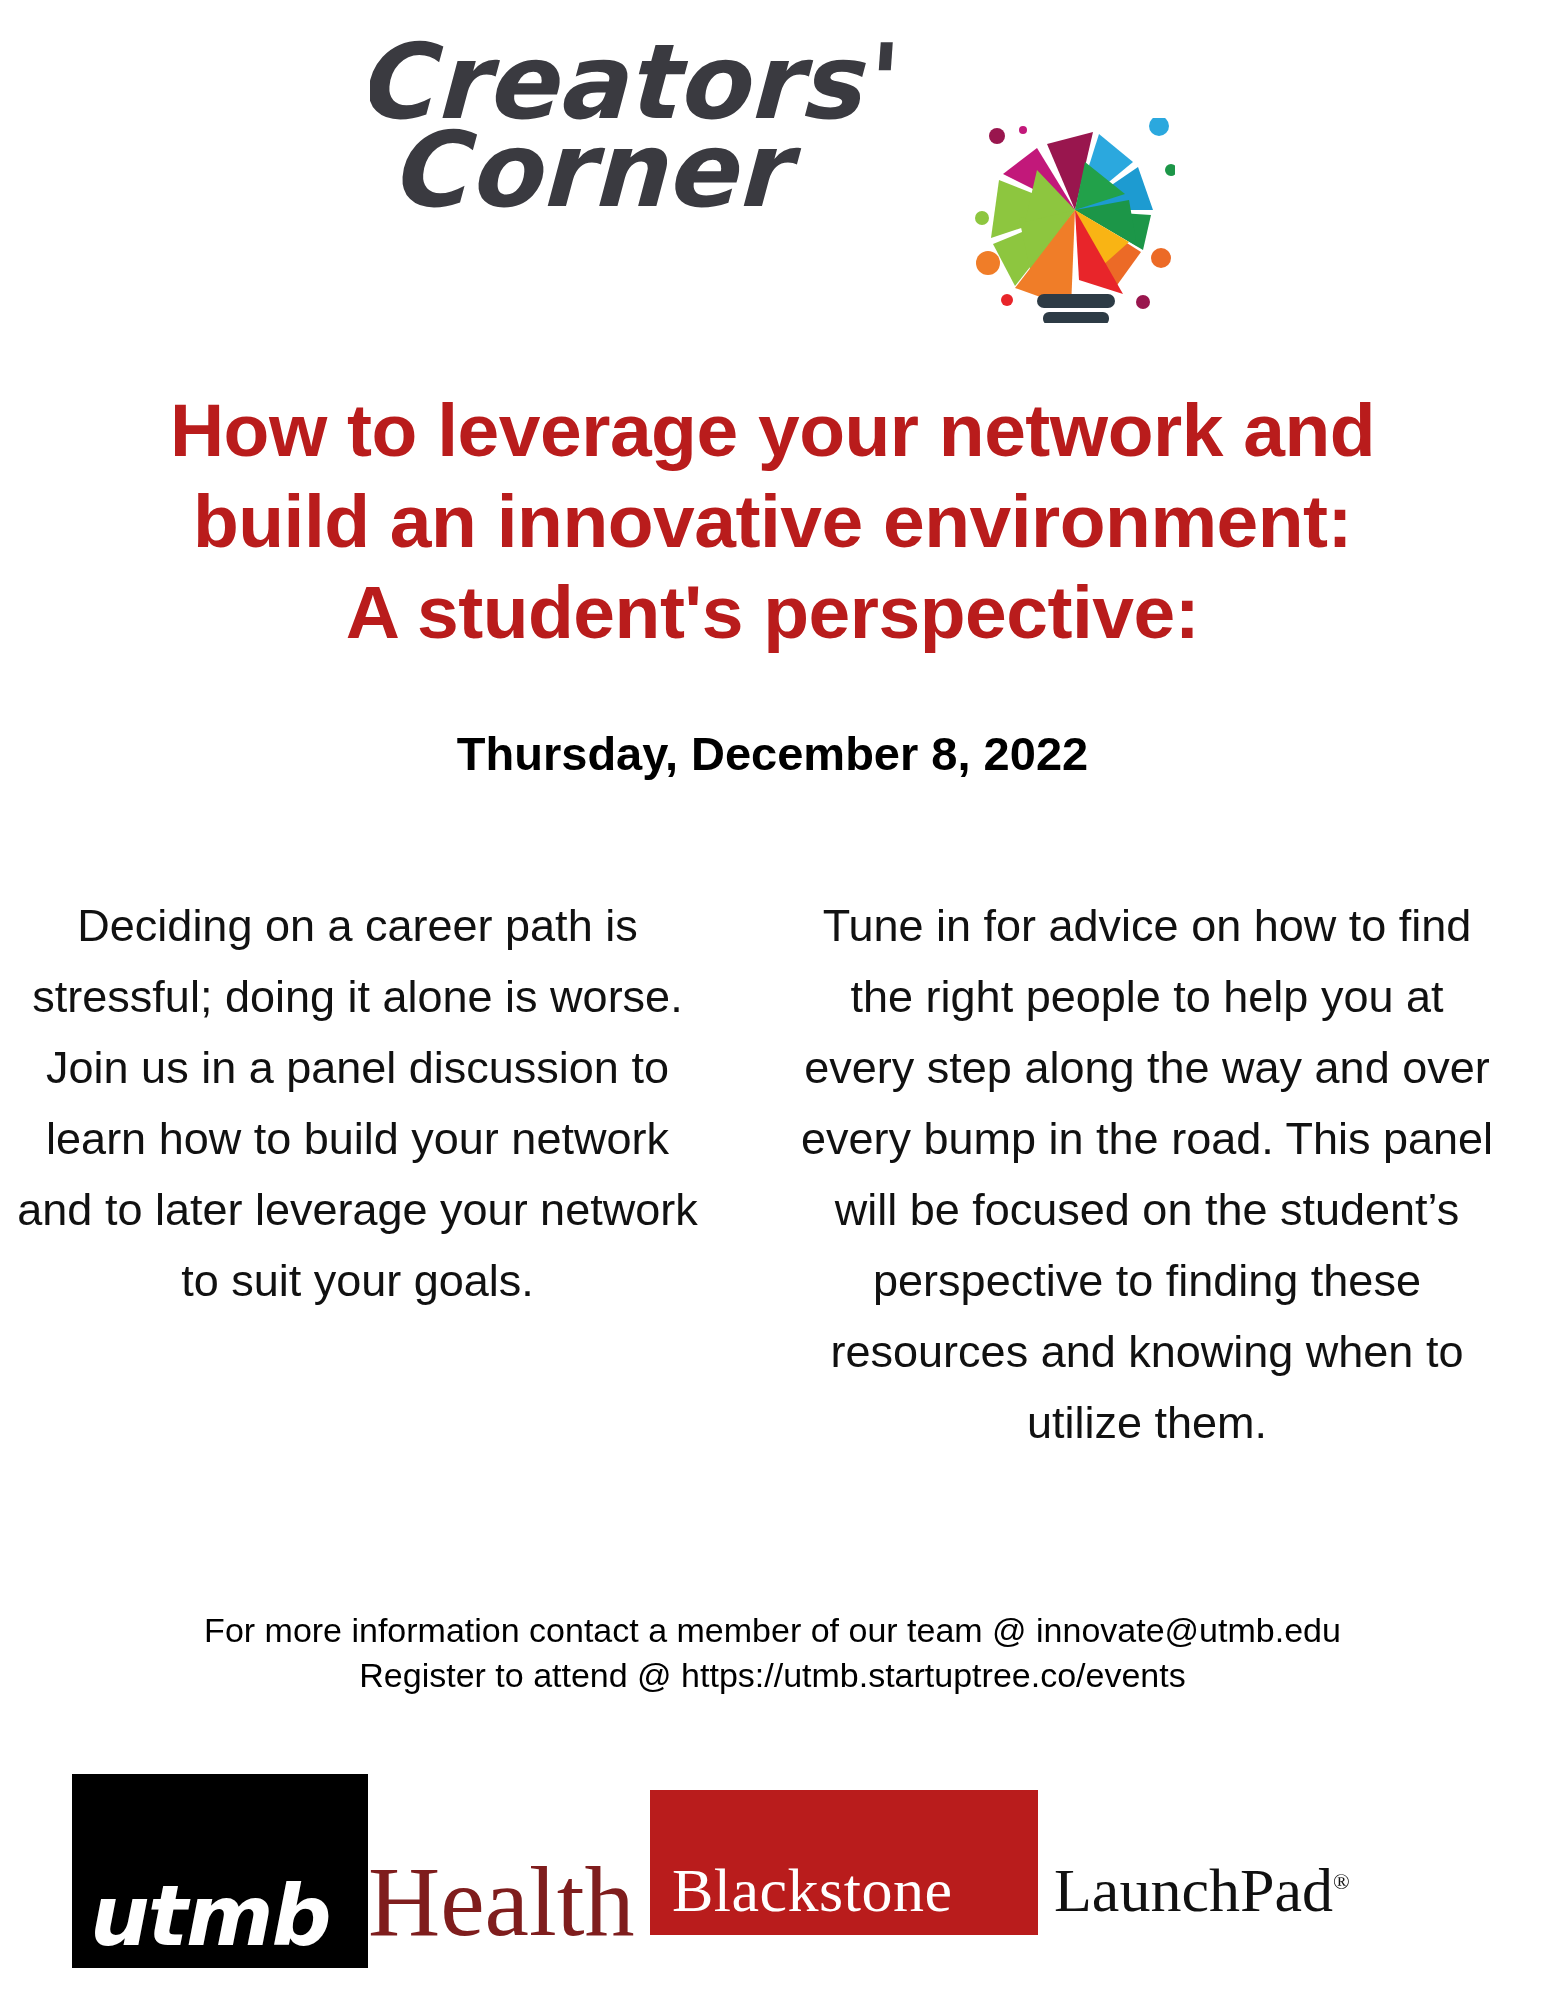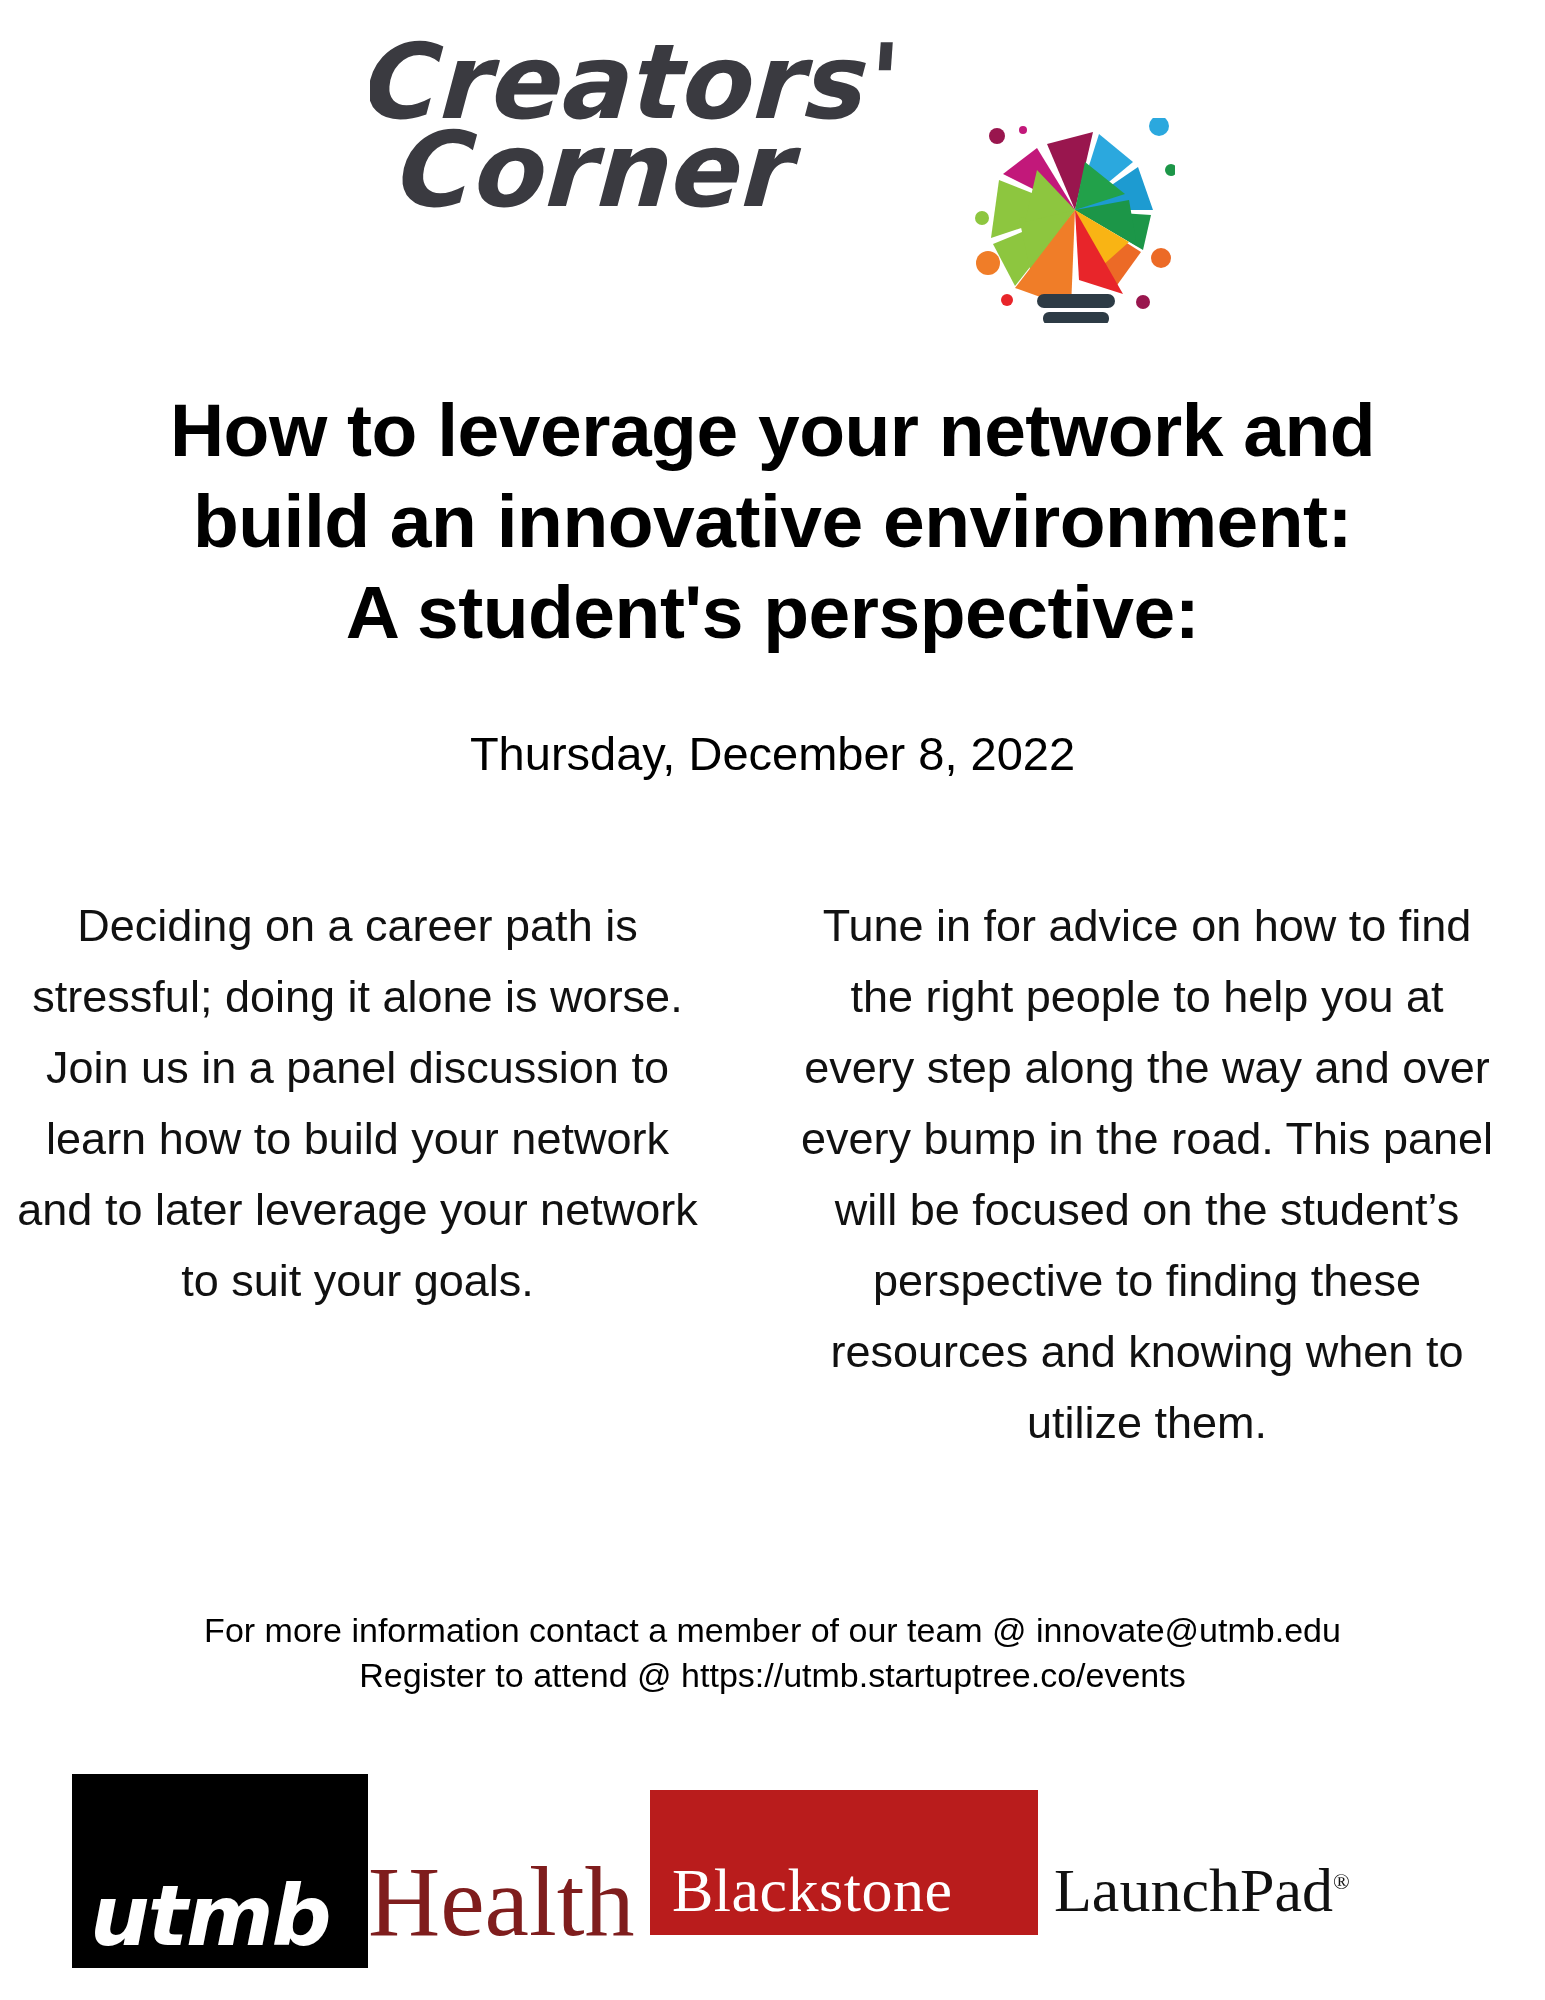--- a/index.html
+++ b/index.html
@@ -54,35 +54,35 @@
     left: 0;
     width: 1545px;
     text-align: center;
   }
   .title-line {
     font-family: "Liberation Sans", sans-serif;
     font-weight: bold;
     font-size: 75px;
     line-height: 91px;
     letter-spacing: -0.5px;
-    color: #000000;
+    color: #b91c1c;
     white-space: nowrap;
   }
 
   
   .meta-block {
     position: absolute;
     top: 723px;
     left: 0;
     width: 1545px;
     text-align: center;
   }
   .meta-line {
     font-family: "Liberation Sans", sans-serif;
-    font-weight: normal;
+    font-weight: bold;
     font-size: 47px;
     line-height: 62px;
     color: #000000;
     white-space: nowrap;
   }
 
   
   .body-columns {
     position: absolute;
     top: 890px;

